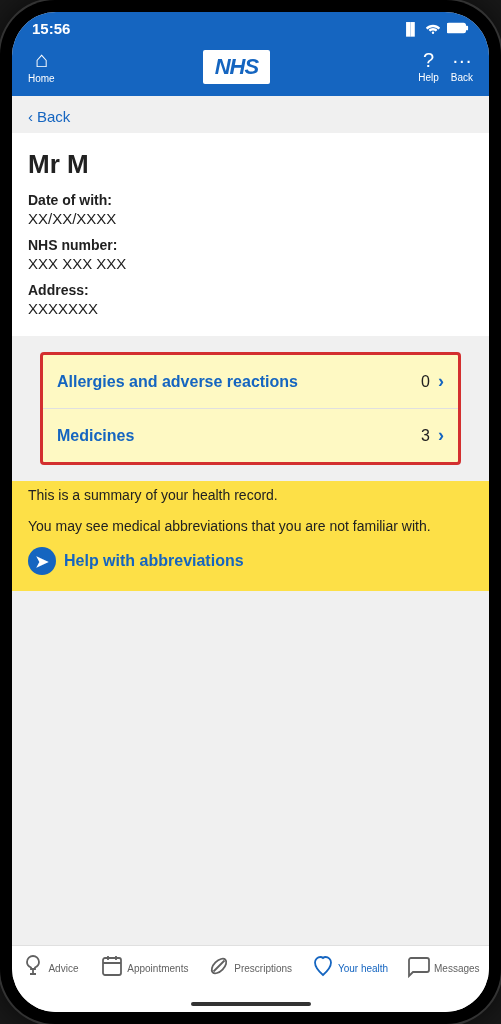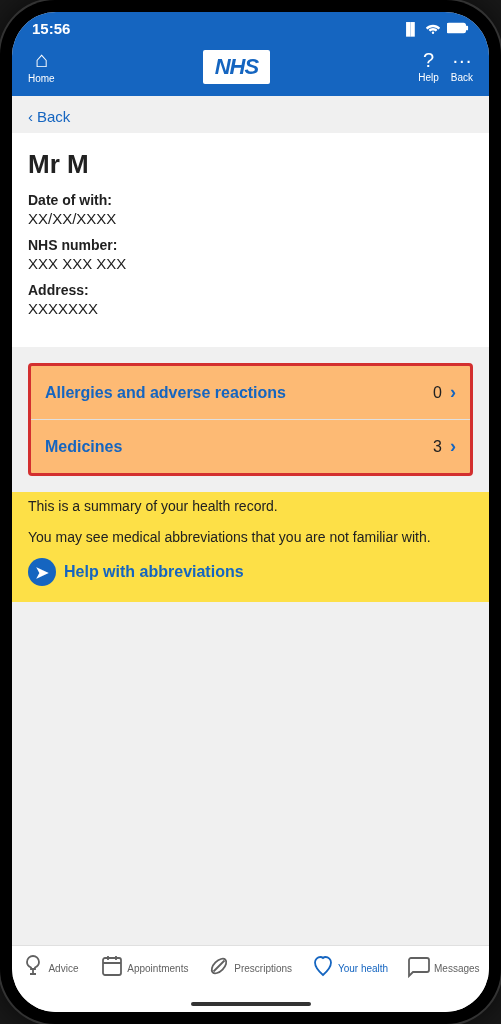--- a/index.html
+++ b/index.html
@@ -127,21 +127,21 @@
       padding: 12px 16px 8px 16px;
       color: #1565c0;
       font-size: 15px;
       display: flex;
       align-items: center;
       gap: 4px;
     }
 
     .patient-info {
       background: white;
-      padding: 16px 16px 20px 16px;
+      padding: 16px 16px 9px 16px;
       margin-bottom: 0;
     }
 
     .patient-name {
       font-size: 26px;
       font-weight: 700;
       color: #212121;
       margin-bottom: 12px;
     }
 
@@ -154,24 +154,24 @@
 
     .info-value {
       font-size: 15px;
       color: #212121;
       margin-bottom: 10px;
       font-weight: 500;
     }
 
     
     .health-records {
-      margin: 16px 16px;
+      margin: 16px 28px;
       border: 3px solid #d32f2f;
       border-radius: 4px;
-      background: #fdba74;
+      background: #fef9c3;
       overflow: hidden;
     }
 
     .health-record-item {
       display: flex;
       align-items: center;
       justify-content: space-between;
       padding: 16px 14px;
       cursor: pointer;
       text-decoration: none;

